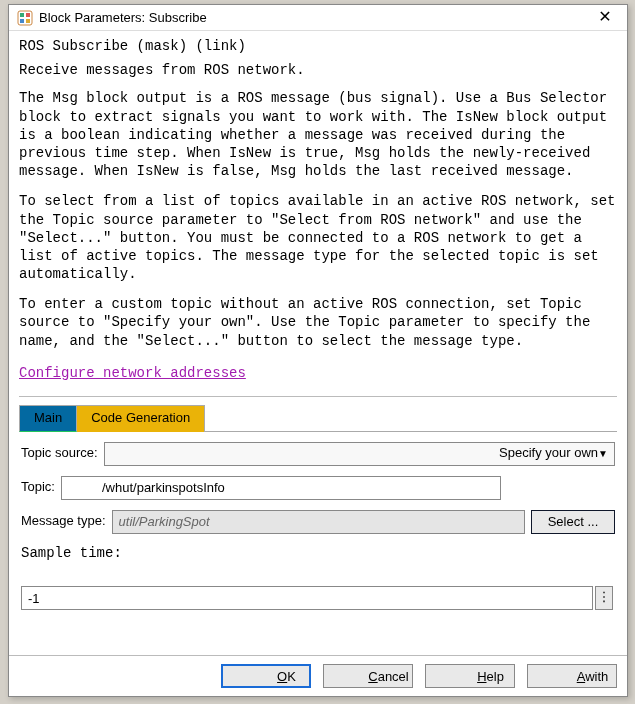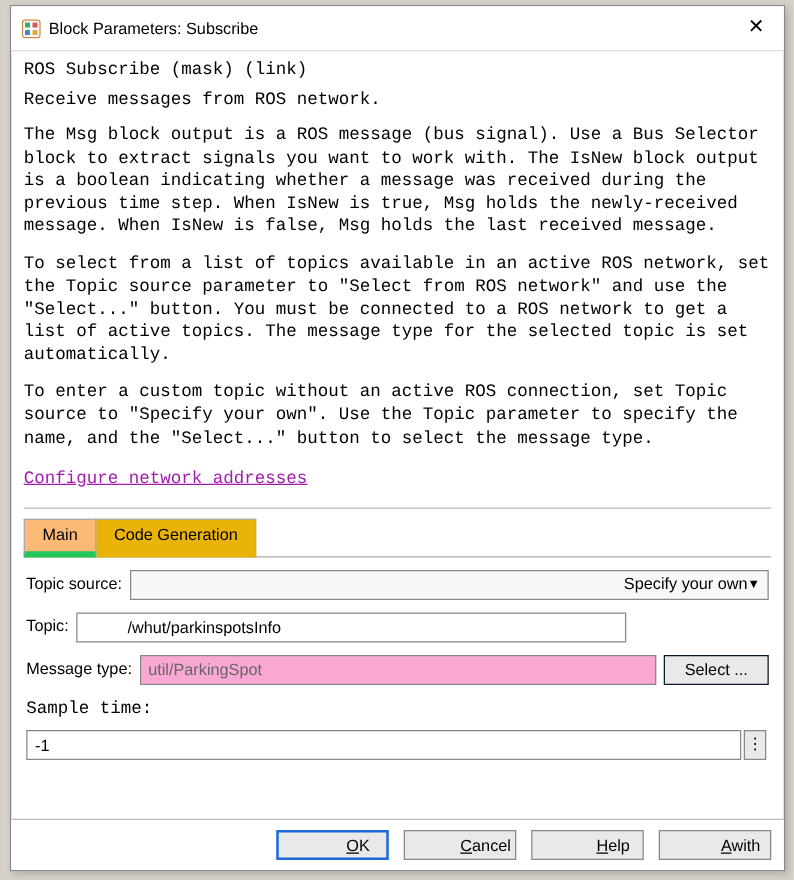--- a/index.html
+++ b/index.html
@@ -14,21 +14,21 @@
       background: #fff;
       border: 1px solid #888;
       width: 620px;
       height: 693px;
       margin: 4px 0 0 8px;
       box-shadow: 2px 2px 6px rgba(0,0,0,0.2);
       display: flex;
       flex-direction: column;
     }
     .titlebar {
-      height: 36px;
+      height: 26px;
       display: flex;
       align-items: center;
       padding: 0 8px;
       border-bottom: 1px solid #ddd;
       background: #fff;
     }
     .titlebar-icon {
       width: 16px;
       height: 16px;
       margin-right: 6px;
@@ -87,22 +87,22 @@
       border-bottom: none;
       background: #eab308;
       margin-right: -1px;
       margin-bottom: -1px;
       cursor: pointer;
       font-family: "Microsoft YaHei", Arial, sans-serif;
       font-size: 13px;
       position: relative;
     }
     .tab.active {
-      background: #fdba74;
-      border-bottom: 5px solid #22c55e;
+      background: #0369a1;
+      border-bottom: 1px solid #22c55e;
       z-index: 1;
     }
     .tabpanel {
       border: none;
       padding: 10px 2px;
     }
     .form-row {
       display: flex;
       align-items: center;
       margin-bottom: 10px;
@@ -131,21 +131,21 @@
     }
     .form-input {
       height: 24px;
       border: 1px solid #888;
       background: #fff;
       padding: 0 6px;
       font-family: "Microsoft YaHei", Arial, sans-serif;
       font-size: 13px;
     }
     .form-input.topic { width: 440px; padding-left: 40px; }
-    .form-input.msgtype { flex: 1; background: #f9a8d4; color: #666; }
+    .form-input.msgtype { flex: 1; background: #e5e5e5; color: #666; font-style: italic; }
     .form-input.sample { width: 572px; }
     .btn-select {
       width: 84px;
       height: 24px;
       border: 1px solid #0f172a;
       background: #e9e9e9;
       font-family: "Microsoft YaHei", Arial, sans-serif;
       font-size: 13px;
       margin-left: 6px;
       cursor: pointer;
@@ -161,21 +161,21 @@
       text-align: center;
       line-height: 22px;
     }
     .sample-row {
       display: flex;
       align-items: center;
     }
     .form-col {
       display: flex;
       flex-direction: column;
-      gap: 8px;
+      gap: 24px;
     }
     .button-bar {
       border-top: 1px solid #bbb;
       padding: 8px 10px;
       display: flex;
       justify-content: flex-end;
       gap: 12px;
       background: #fff;
     }
     .dlg-btn {

